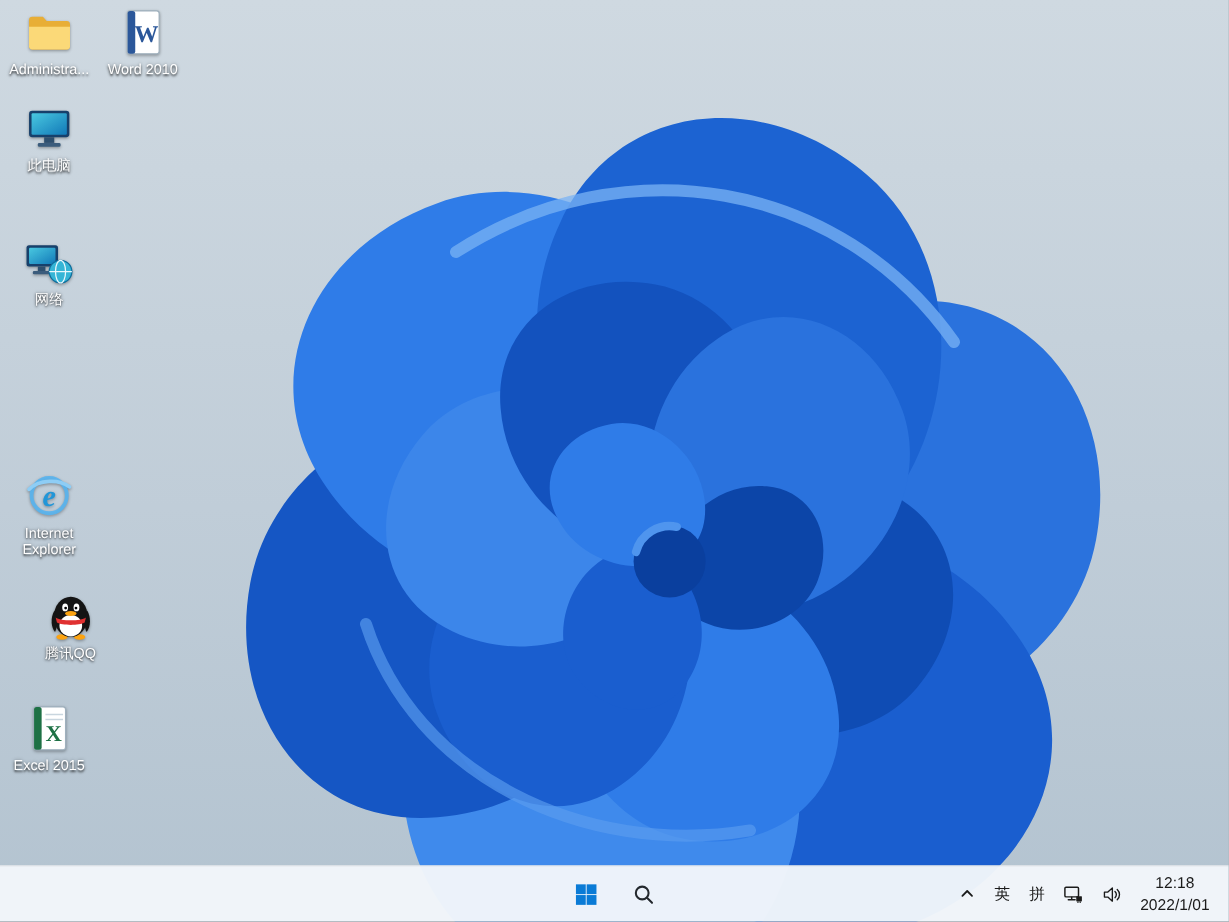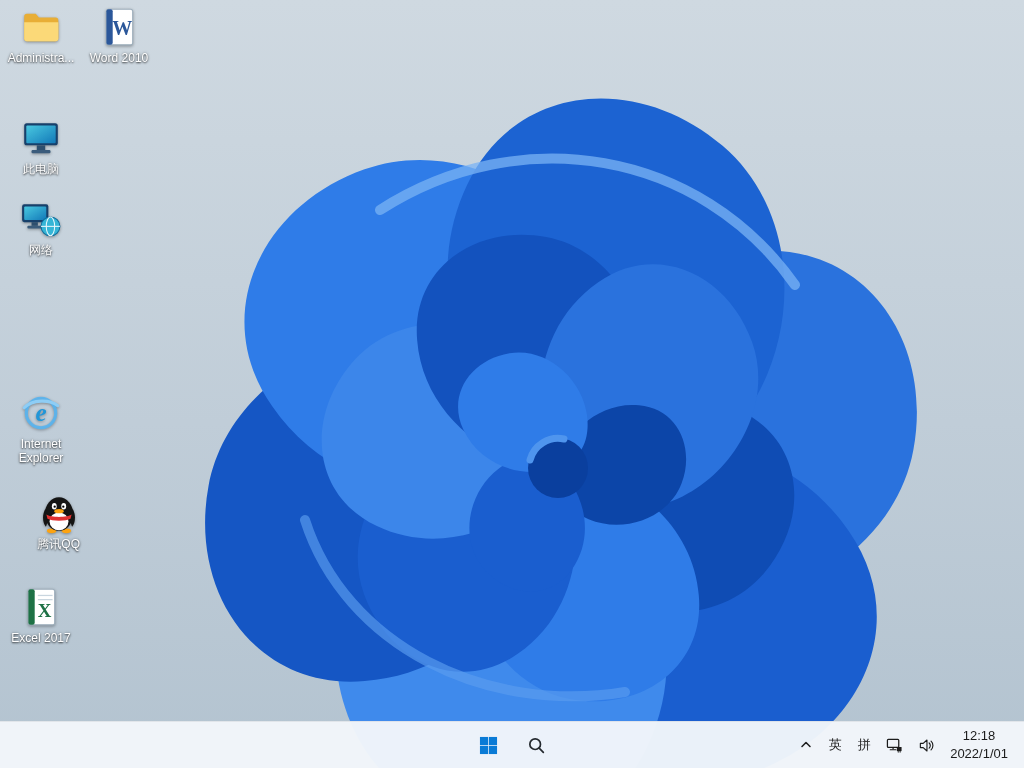--- a/index.html
+++ b/index.html
@@ -78,37 +78,37 @@
 
   <div class="desktop-icon" style="left:80px;top:6px;">
     <svg class="glyph" viewBox="0 0 40 40">
       <rect x="8" y="3" width="25" height="34" rx="2" fill="#ffffff" stroke="#9fb0bd" stroke-width="1"></rect>
       <rect x="8" y="3" width="6" height="34" rx="2" fill="#2b579a"></rect>
       <text x="23" y="28" font-size="19" font-weight="bold" fill="#2b579a" text-anchor="middle" font-family="Liberation Serif, serif">W</text>
     </svg>
     <div class="icon-label">Word 2010</div>
   </div>
 
-  <div class="desktop-icon" style="left:2px;top:117px;">
+  <div class="desktop-icon" style="left:2px;top:86px;">
     <svg class="glyph" viewBox="0 0 40 40">
       <defs>
         <linearGradient id="scrA" x1="0" y1="0" x2="1" y2="1">
           <stop offset="0" stop-color="#49c8e0"></stop>
             <stop offset="1" stop-color="#1279b8"></stop>
         </linearGradient>
       </defs>
       <rect x="4" y="6" width="32" height="21" rx="2.5" fill="#17406b"></rect>
       <rect x="6" y="8" width="28" height="17" rx="1" fill="url(#scrA)"></rect>
       <rect x="16" y="27" width="8" height="4.5" fill="#2e4f6e"></rect>
       <rect x="11" y="31.5" width="18" height="3" rx="1" fill="#3b5c7c"></rect>
     </svg>
     <div class="icon-label">此电脑</div>
   </div>
 
-  <div class="desktop-icon" style="left:2px;top:198px;">
+  <div class="desktop-icon" style="left:2px;top:198px;font-family:Liberation Mono, monospace;">
     <svg class="glyph" viewBox="0 0 40 40">
       <defs>
         <linearGradient id="scrB" x1="0" y1="0" x2="1" y2="1">
           <stop offset="0" stop-color="#49c8e0"></stop>
             <stop offset="1" stop-color="#1279b8"></stop>
         </linearGradient>
       </defs>
       <rect x="2" y="6" width="25" height="17" rx="2" fill="#17406b"></rect>
       <rect x="4" y="8" width="21" height="13" rx="1" fill="url(#scrB)"></rect>
       <rect x="11" y="23" width="6" height="3.5" fill="#2e4f6e"></rect>
@@ -149,21 +149,21 @@
   </div>
 
   <div class="desktop-icon" style="left:2px;top:586px;">
     <svg class="glyph" viewBox="0 0 40 40">
       <rect x="8" y="3" width="25" height="34" rx="2" fill="#ffffff" stroke="#9fb0bd" stroke-width="1"></rect>
       <rect x="8" y="3" width="6" height="34" rx="2" fill="#1e7145"></rect>
       <line x1="17" y1="9" x2="31" y2="9" stroke="#c9d6df" stroke-width="1.2"></line>
       <line x1="17" y1="13" x2="31" y2="13" stroke="#c9d6df" stroke-width="1.2"></line>
       <text x="23.5" y="30" font-size="18" font-weight="bold" fill="#1e7145" text-anchor="middle" font-family="Liberation Serif, serif">X</text>
     </svg>
-    <div class="icon-label">Excel 2017</div>
+    <div class="icon-label">Excel 2015</div>
   </div>
 
   <div class="taskbar">
     <div class="taskbar-center">
       <button class="tb-btn" title="">
         <svg width="19" height="19" viewBox="0 0 20 20">
           <rect x="1" y="1" width="8.6" height="8.6" fill="#0a7bd6"></rect>
           <rect x="10.4" y="1" width="8.6" height="8.6" fill="#0a7bd6"></rect>
           <rect x="1" y="10.4" width="8.6" height="8.6" fill="#0a7bd6"></rect>
           <rect x="10.4" y="10.4" width="8.6" height="8.6" fill="#0a7bd6"></rect>

